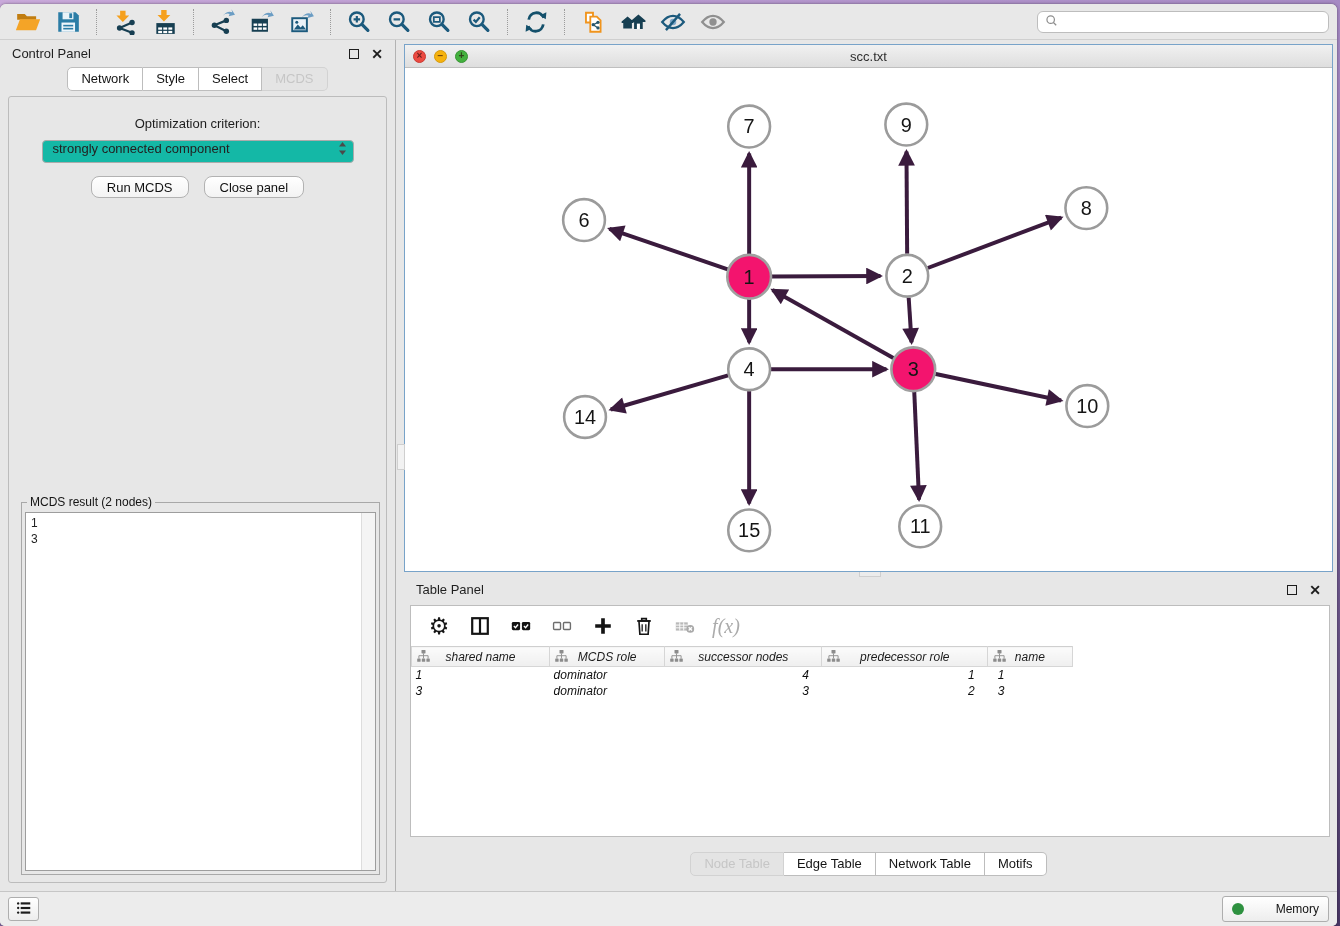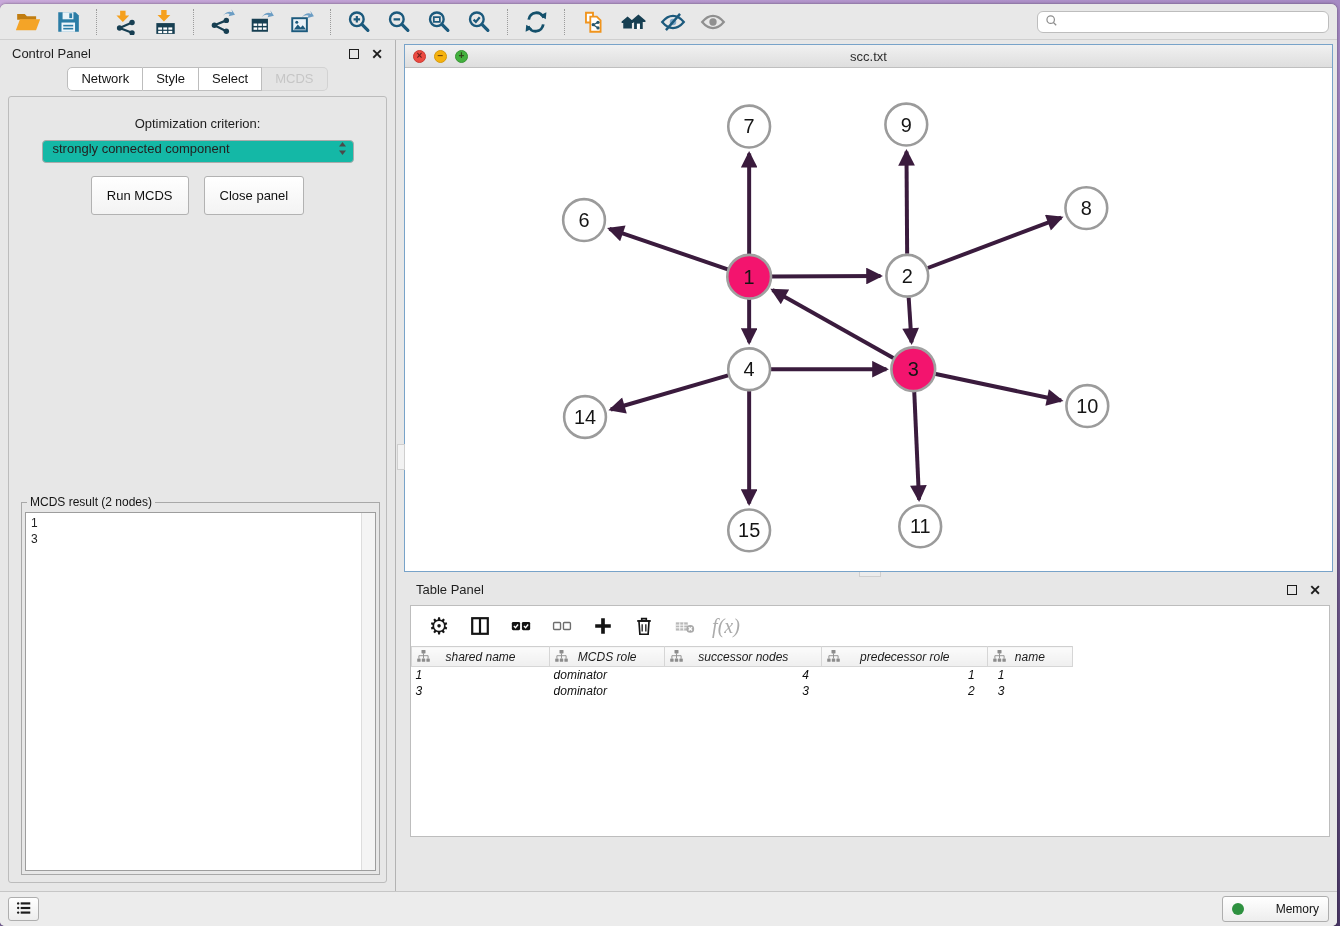--- a/index.html
+++ b/index.html
@@ -42,21 +42,21 @@
   .seg{padding:3px 13px 4px;background:#fff;border:1px solid #bdbdbd;border-left:none;font-size:13px;color:#141414;cursor:pointer;white-space:nowrap;}
   .seg:first-child{border-left:1px solid #bdbdbd;border-radius:5px 0 0 5px;}
   .seg:last-child{border-radius:0 5px 5px 0;}
   .seg.sel{background:#e4e4e4;color:#c6c6c6;border-color:#d2d2d2;}
   .cp-content{flex:1;margin:5px 8px 8px;border:1px solid #bcbcbc;border-radius:3px;position:relative;background:#e7e7e7;min-height:0;}
   .opt-label{text-align:center;font-size:13px;margin-top:19px;color:#1d1d1d;}
   .opt-select{margin:9px auto 0;width:312px;height:23px;background:#14b8a6;border:1px solid #ababab;border-radius:4px;
     display:flex;align-items:flex-start;padding:0 6px 0 10px;box-sizing:border-box;font-size:13px;cursor:pointer;}
   .opt-select .stepper{margin-left:auto;display:flex;}
   .btn-row{display:flex;justify-content:center;gap:15px;margin-top:13px;}
-  .pbtn{height:39px;padding:0 15px;background:linear-gradient(#ffffff,#f3f3f3);border:1px solid #b2b2b2;border-radius:3px;
+  .pbtn{height:22px;padding:0 15px;background:linear-gradient(#ffffff,#f3f3f3);border:1px solid #b2b2b2;border-radius:8px;
     font-size:13px;font-family:"Liberation Sans",sans-serif;color:#111;cursor:pointer;}
   fieldset.result{position:absolute;left:12px;right:6px;bottom:7px;height:372px;border:1px solid #a8a8a8;margin:0;padding:3px;background:#e7e7e7;}
   fieldset.result legend{font-size:12px;color:#141414;padding:0 3px;margin-left:2px;}
   .result-list{position:relative;width:100%;height:100%;box-sizing:border-box;background:#fff;border:1px solid #9d9d9d;
     font-size:12px;line-height:16px;padding:2px 5px;overflow:hidden;}
   .result-line{height:16px;}
   .result-scroll{position:absolute;top:0;right:0;bottom:0;width:13px;background:#f4f4f4;border-left:1px solid #ddd;cursor:pointer;}
   
   .right-area{flex:1;display:flex;flex-direction:column;min-width:0;min-height:0;background:#e7e7e7;padding:0 4px 0 8px;position:relative;}
   .vgrip{position:absolute;left:1px;top:404px;width:6px;height:24px;background:#f2f2f2;border:1px solid #cfcfcf;cursor:col-resize;}
@@ -565,20 +565,28 @@
                   <td style="text-align: left;">3</td>
                   <td style="text-align: left;">dominator</td>
                   <td class="ralign" style="text-align: right;">3</td>
                   <td class="ralign" style="text-align: right;">2</td>
                   <td class="lalign2" style="text-align: left;">3</td>
                   <td></td>
                 </tr>
               </tbody>
           </table>
         </div>
+        <div class="tp-tabs">
+          <div class="segrow">
+              <div class="seg sel">Node Table</div>
+              <div class="seg">Edge Table</div>
+              <div class="seg">Network Table</div>
+              <div class="seg">Motifs</div>
+            </div>
+        </div>
       </div>
     </div>
   </div>
 
   <div class="status-bar">
     <button class="sb-btn sb-left">
       <span>
         <svg viewBox="0 0 24 24" width="20" height="20">
             <g fill="#1c1c1c">
               <circle cx="5" cy="6.5" r="1.4"></circle>

